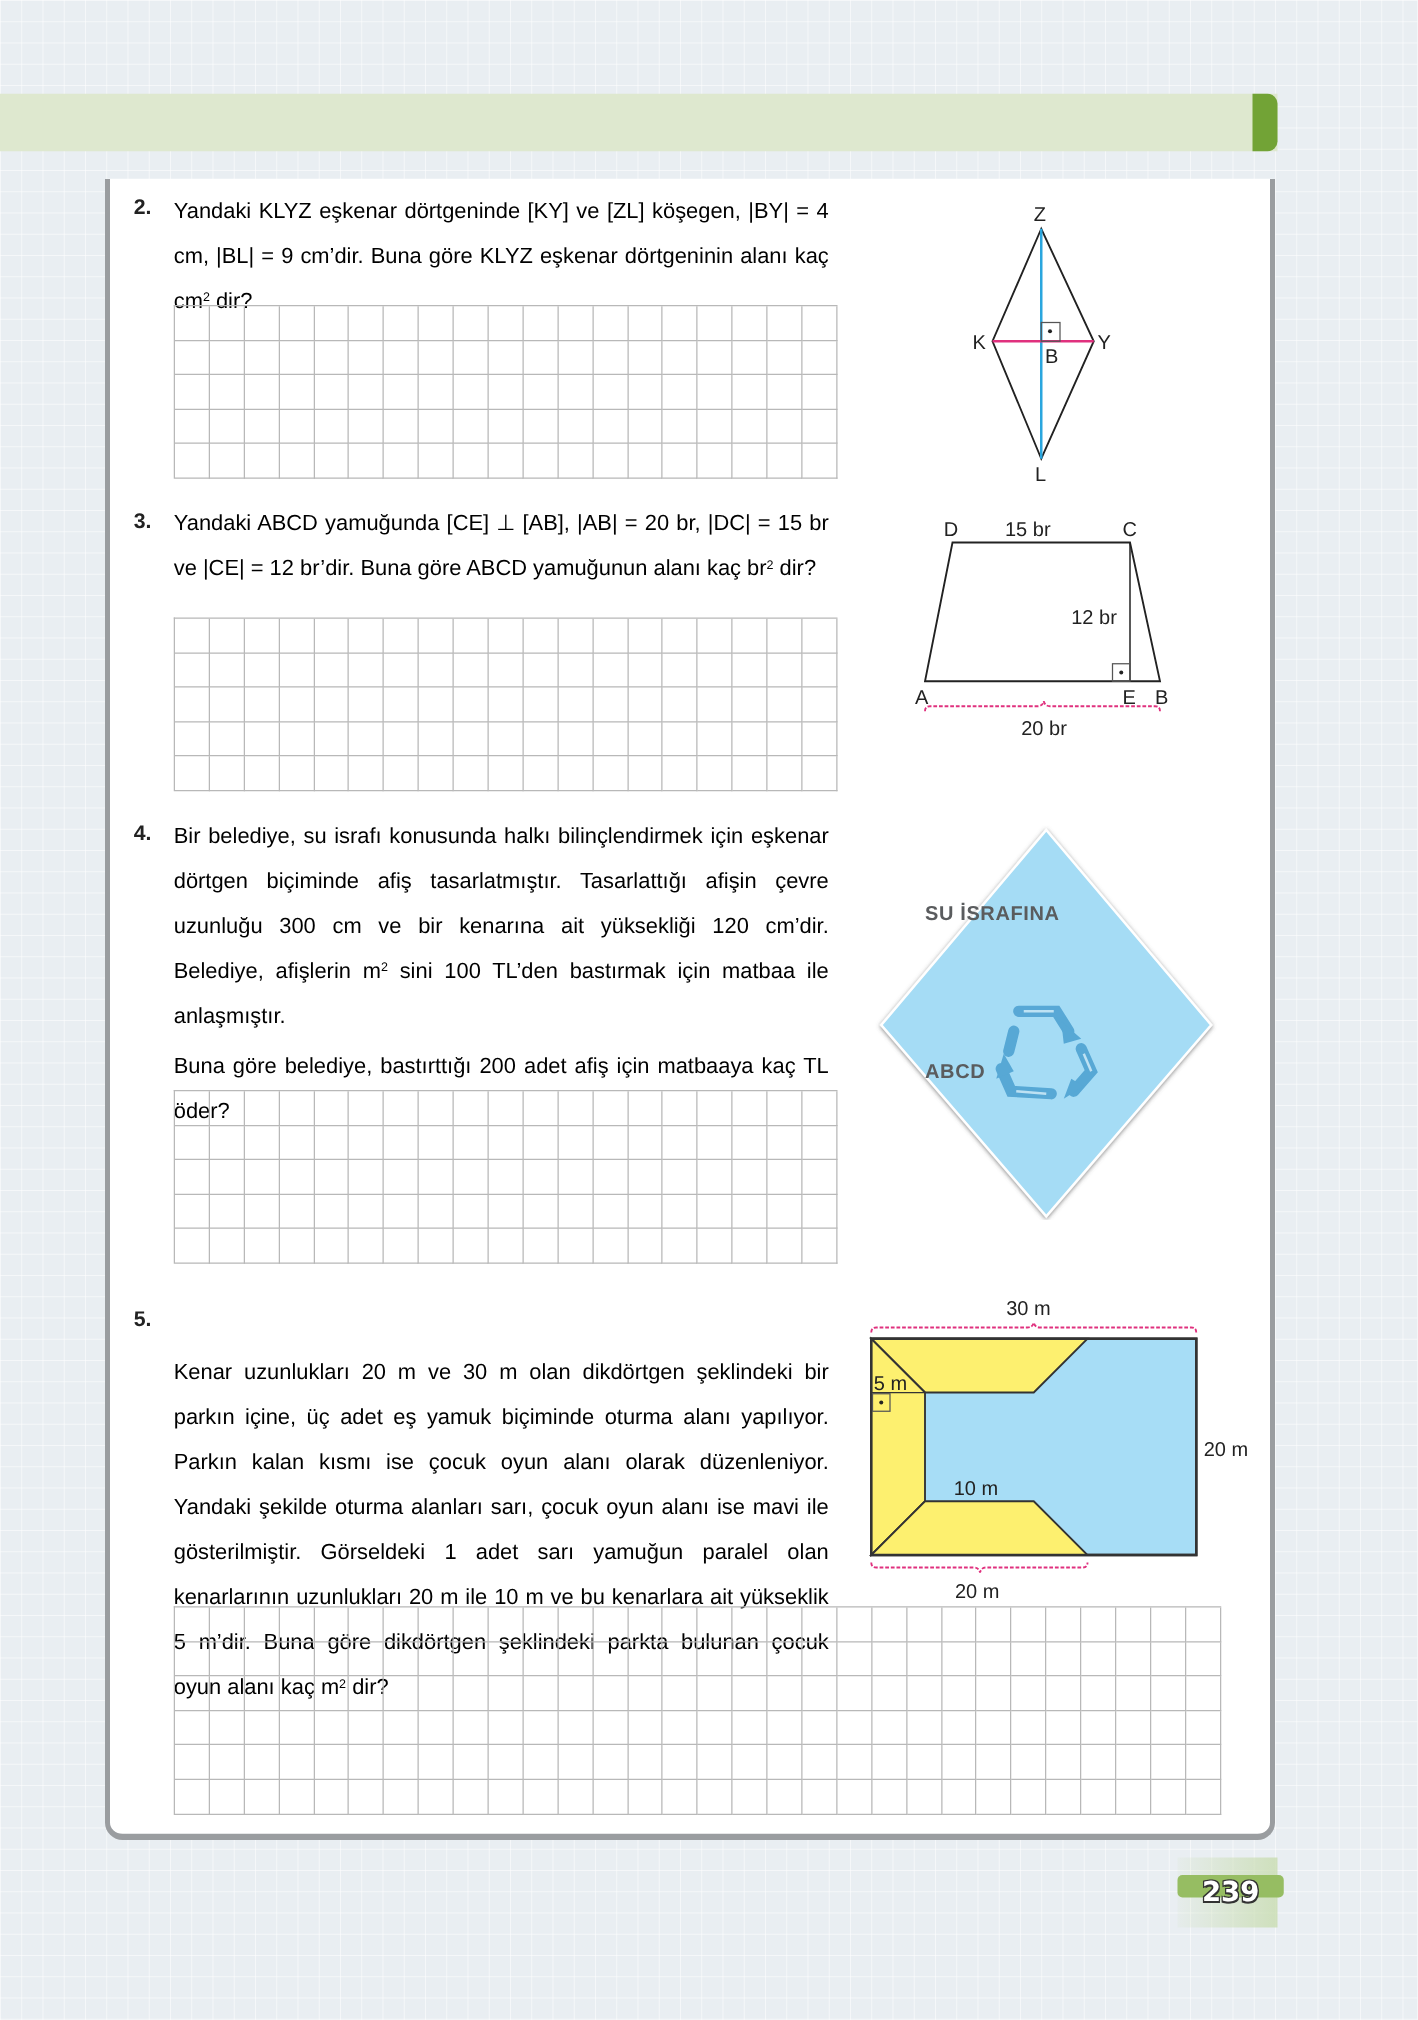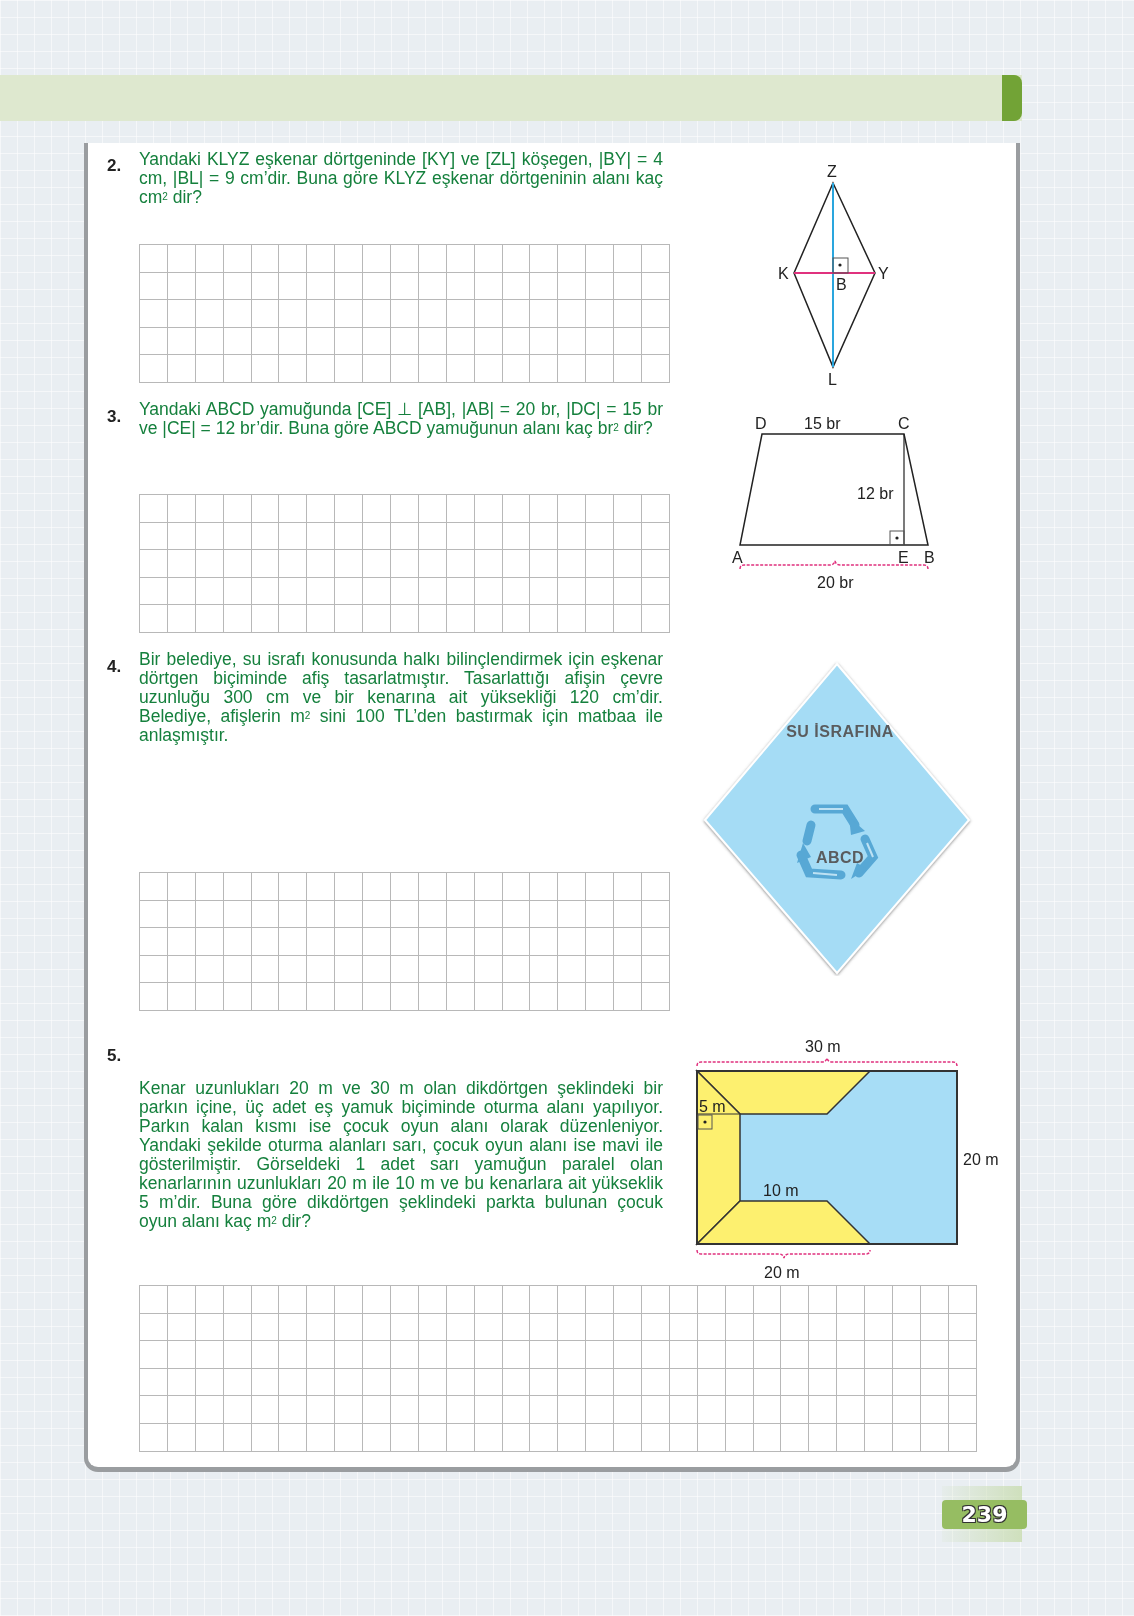--- a/index.html
+++ b/index.html
@@ -28,45 +28,45 @@
     background: #fff;
     border-left: 4px solid #9a9da0;
     border-right: 4px solid #9a9da0;
     border-bottom: 5px solid #9a9da0;
     border-radius: 0 0 14px 14px;
   }
   .q-num {
     position: absolute; font-weight: bold; font-size: 17px; color: #222;
   }
   .q-text {
-    position: absolute; font-size: 17.5px; line-height: 19px; color: #15803d;
+    position: absolute; font-size: 17.5px; line-height: 36px; color: #000000;
     text-align: justify;
   }
   .q-text p { margin: 0; }
   .q-text p + p { margin-top: 4px; }
   sup { font-size: 10px; vertical-align: top; position: relative; top: -1px; }
   .grid {
     position: absolute; border-top: 1px solid #b8b8b8; border-left: 1px solid #b8b8b8;
     display: grid;
   }
   .grid .cell {
     border-right: 1px solid #b8b8b8; border-bottom: 1px solid #b8b8b8;
   }
   .fig { position: absolute; }
   .fig text { font-family: "Liberation Sans", sans-serif; font-size: 16px; fill: #222; }
   .poster-title {
     position: absolute; font-weight: bold; font-size: 16px; color: #5a5c5e;
-    text-align: center; letter-spacing: 0.5px;
+    letter-spacing: 0.5px;
   }
   .page-num-wrap {
     position: absolute; left: 942px; top: 1486px; width: 80px; height: 56px;
     background: linear-gradient(90deg, rgba(200,220,175,0.1), rgba(200,220,175,0.8));
   }
   .page-num {
-    position: absolute; left: 942px; top: 1500px; width: 85px; height: 29px;
+    position: absolute; left: 942px; top: 1500px; width: 85px; height: 18px;
     background: #96bd62; border-radius: 4px;
     color: #fff; font-weight: bold; font-size: 22px; text-align: center; line-height: 29px;
     text-shadow: -1px -1px 0 #333, 1px -1px 0 #333, -1px 1px 0 #333, 1px 1px 0 #333;
     font-family: "DejaVu Sans", sans-serif;
   }
 </style>
 </head>
 <body>
 
 <div class="top-band"></div>
@@ -303,20 +303,21 @@
   <text x="135" y="91">12 br</text>
   <text x="10" y="155">A</text>
   <text x="176" y="155">E</text>
   <text x="202" y="155">B</text>
   <text x="95" y="180">20 br</text>
 </svg>
 
 <div class="q-num" style="left:107px; top:657px;">4.</div>
 <div class="q-text" style="left:139px; top:650px; width:524px;">
   <p><span>Bir belediye, su israfı konusunda halkı bilinçlendirmek için eşkenar dörtgen biçiminde afiş tasarlatmıştır. Tasarlattığı afişin çevre uzunluğu 300 cm ve bir kenarına ait yüksekliği 120 cm’dir. Belediye, afişlerin m</span><sup>2</sup><span> sini 100 TL’den bastırmak için matbaa ile anlaşmıştır.</span></p>
+  <p>Buna göre belediye, bastırttığı 200 adet afiş için matbaaya kaç TL öder?</p>
 </div>
 <div class="grid" style="left: 139px; top: 872px; grid-template-columns: repeat(19, 27.9px); grid-template-rows: repeat(5, 27.6px);">
     <div class="cell"></div>
     <div class="cell"></div>
     <div class="cell"></div>
     <div class="cell"></div>
     <div class="cell"></div>
     <div class="cell"></div>
     <div class="cell"></div>
     <div class="cell"></div>

